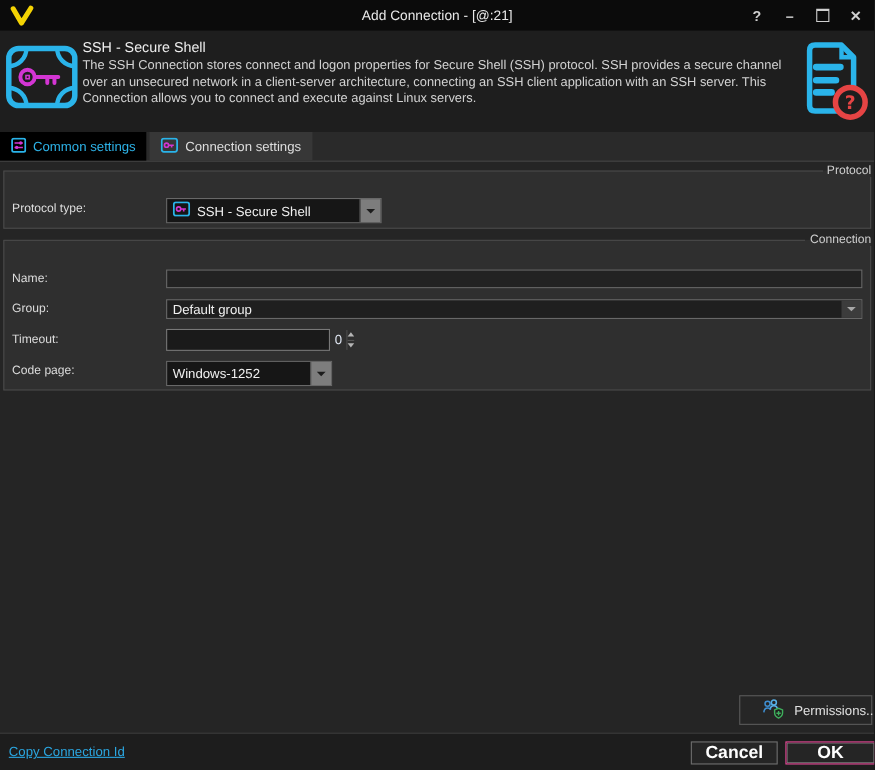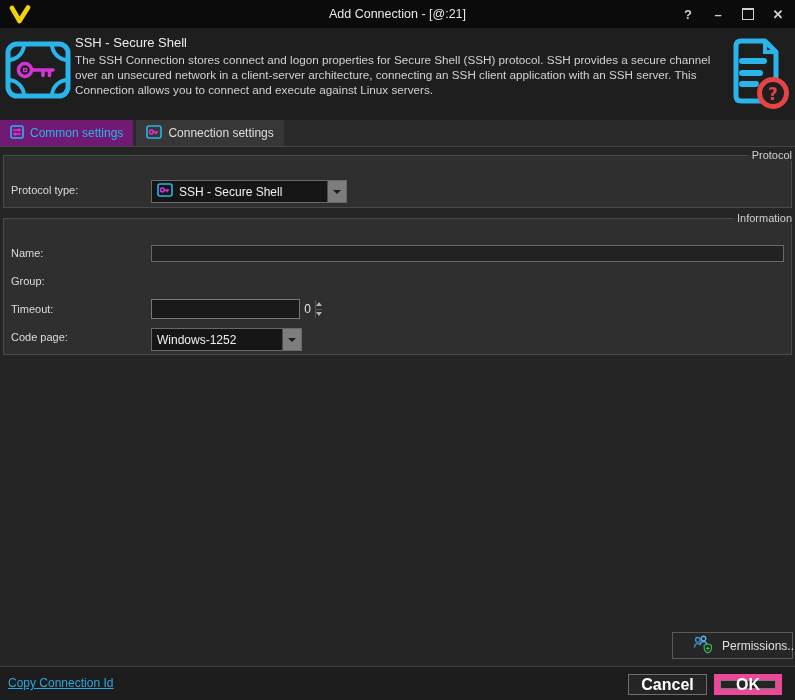--- a/index.html
+++ b/index.html
@@ -21,21 +21,21 @@
   .ssh-big-icon{position:absolute;left:5px;top:13px;}
   .header-text{position:absolute;left:75px;top:7px;width:648px;}
   .header-title{font-size:13px;color:#ededed;margin-bottom:3px;}
   .header-desc{font-size:11.7px;color:#d2d2d2;line-height:1.28;}
   .doc-icon{position:absolute;right:4px;top:7px;}
 
   
   .tabbar{position:absolute;top:120px;left:0;right:0;height:26px;background:#2a2a2a;
           border-bottom:1px solid #454545;display:flex;}
   .tab{display:flex;align-items:center;gap:6px;padding:0 10px;font-size:12px;cursor:default;}
-  .tab.active{background:#701a75;color:#2db3e8;}
+  .tab.active{background:#000000;color:#2db3e8;}
   .tab.inactive{background:#373737;color:#dedede;margin-left:3px;}
 
   
   fieldset.groupbox{position:absolute;left:3px;width:787px;margin:0;padding:0;
                     background:#2f2f2f;border:1px solid #4a4a4a;}
   fieldset.groupbox legend{margin-left:5px;padding:0 4px;font-size:11px;color:#cfcfcf;text-align:right;}
   #protocol-box{top:149px;height:57px;}
   #info-box{top:212px;height:141px;}
   .fld-label{position:absolute;left:7px;color:#dcdcdc;font-size:11px;}
 
@@ -61,21 +61,21 @@
   
   .permissions-btn{position:absolute;left:672px;top:632px;width:121px;height:27px;box-sizing:border-box;
                    background:#262626;border:1px solid #5a5a5a;display:flex;align-items:center;gap:8px;
                    padding-left:20px;color:#e0e0e0;font-size:12px;cursor:default;}
   .bottombar{position:absolute;left:0;right:0;top:666px;height:34px;background:#1d1d1d;border-top:1px solid #3f3f3f;}
   .link{position:absolute;left:8px;top:9px;color:#2ba6e0;text-decoration:underline;font-size:12px;cursor:pointer;}
   .btn{position:absolute;top:7px;height:21px;box-sizing:border-box;background:#252525;color:#ffffff;
        font-weight:bold;font-size:16px;display:flex;align-items:center;justify-content:center;cursor:default;
        font-family:"Liberation Sans",sans-serif;}
   .btn-cancel{left:628px;width:79px;border:1px solid #6e6e6e;}
-  .btn-ok{left:714px;width:68px;border:6px solid #ec4899;box-shadow:inset 0 0 0 1px #7a7a7a;}
+  .btn-ok{left:714px;width:82px;border:1px solid #ec4899;box-shadow:inset 0 0 0 1px #7a7a7a;}
 </style>
 </head>
 <body>
 
 <div class="window">
 
   <div class="titlebar">
     <span class="logo">
       <svg width="22" height="20" viewBox="0 0 22 20">
         <path d="M3 4 L10.5 17 L19 3.5" fill="none" stroke="#f4d303" stroke-width="4.6" stroke-linecap="round" stroke-linejoin="round"></path>
@@ -155,26 +155,34 @@
         </span>
         <span>SSH - Secure Shell</span>
       </div>
       <div class="combo-btn">
           <span class="tri"></span>
         </div>
     </div>
   </fieldset>
 
   <fieldset class="groupbox" id="info-box">
-    <legend>Information</legend>
+    <legend>Connection</legend>
 
     <span class="fld-label" style="top:23px;">Name:</span>
     <input class="textinput" style="left: 147px; top: 21px; width: 633px; height: 17px;" type="text" value="">
 
     <span class="fld-label" style="top:51px;">Group:</span>
+    <div class="combo" style="left:147px;top:48px;width:633px;height:18px;background:#1f1f1f;">
+      <div class="combo-field">
+          <span>Default group</span>
+        </div>
+      <div class="combo-flat-btn">
+          <span class="tri"></span>
+        </div>
+    </div>
 
     <span class="fld-label" style="top:79px;">Timeout:</span>
     <div class="spinbox" style="left:147px;top:75px;width:149px;height:20px;">
       <input class="spin-val" value="0" style="">
       <div class="spin-btns">
         <div class="spin-up">
             <span class="tri-up"></span>
           </div>
         <div class="spin-dn">
             <span class="tri-dn"></span>

